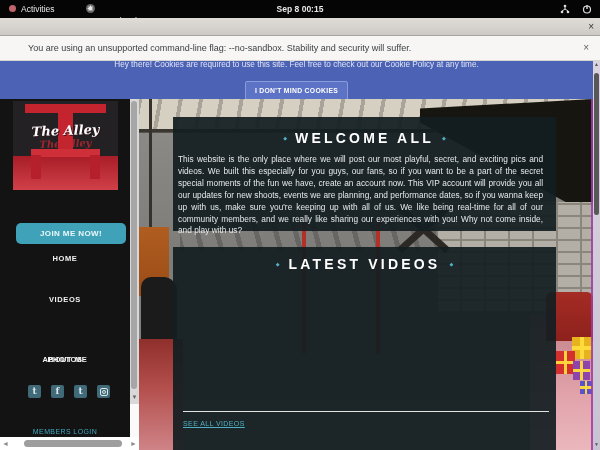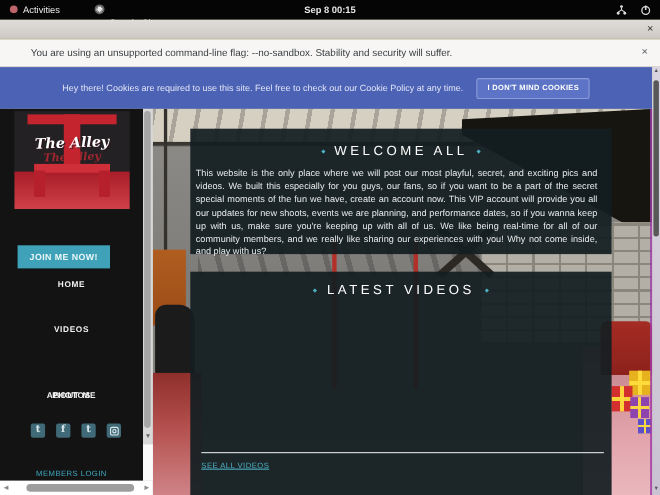--- a/index.html
+++ b/index.html
@@ -18,21 +18,21 @@
   .titlebar{left:0;top:18px;width:600px;height:18px;background:linear-gradient(#e0dcd8,#cdc9c5);border-bottom:1px solid #a8a4a0;}
   .titlebar .t{position:absolute;left:0;right:0;top:4px;text-align:center;font-size:9px;font-weight:bold;color:#2e2e2e;}
   .winclose{position:absolute;right:6px;top:3px;font-size:10px;color:#333;line-height:12px;}
 
   
   .infobar{left:0;top:36px;width:600px;height:25px;background:#f7f6f5;border-bottom:1px solid #d8d6d4;}
   .infobar .msg{position:absolute;left:28px;top:7px;font-size:9px;color:#3c4043;}
   .infobar .x{position:absolute;right:11px;top:6px;font-size:10px;color:#5f6368;}
 
   
-  .cookiebar{left:0;top:61px;width:593px;height:38px;background:#4c62b5;display:flex;align-items:center;justify-content:center;gap:12px;}
+  .cookiebar{left:0;top:61px;width:593px;height:38px;background:#4c62b5;display:flex;align-items:center;justify-content:center;gap:12px;flex-direction:column;}
   .cookiebar .msg{font-size:8.2px;color:#dfe4f6;}
   .cookiebtn{background:#5d74c6;border:1px solid #8b9ad8;border-radius:2px;color:#fff;font-size:6.8px;font-weight:bold;letter-spacing:.3px;padding:5px 9px;}
 
   
   .content{left:0;top:99px;width:593px;height:351px;background:linear-gradient(#8e8d8a,#7d7c79 45%,#8a8986);overflow:hidden;}
   .ceiling{left:0;top:0;width:593px;height:34px;background:repeating-linear-gradient(100deg,#d6d0c2 0 16px,#a9a399 16px 20px);border-bottom:2px solid #55514b;}
   .wedge{left:420px;top:0;width:173px;height:118px;background:#17150f;clip-path:polygon(0 8%,100% 0,100% 100%,40% 52%,0 20%);}
   .stone{left:438px;top:103px;width:155px;height:109px;background-color:#b3afa6;background-image:repeating-linear-gradient(0deg,transparent 0 10px,#8b867c 10px 12px),repeating-linear-gradient(90deg,transparent 0 22px,#8b867c 22px 24px);}
   .pipe-h{left:139px;top:30px;width:295px;height:3px;background:#3a3733;}
   .pipe-v{left:149px;top:0;width:3px;height:135px;background:#35322e;}
@@ -52,21 +52,21 @@
   
   .sidebar{left:0;top:99px;width:130px;height:338px;background:#131313;}
   .logo{left:13px;top:2px;width:105px;height:89px;background:#242124;overflow:hidden;position:absolute;}
   .logo .floor{position:absolute;left:0;bottom:0;width:100%;height:34px;background:linear-gradient(#a81d28,#d04048);}
   .logo .beam-top{position:absolute;left:12px;top:3px;width:81px;height:9px;background:#c3242e;}
   .logo .post{position:absolute;left:45px;top:3px;width:15px;height:58px;background:#c3242e;}
   .logo .arch{position:absolute;left:18px;top:48px;width:69px;height:8px;background:#cf2f38;}
   .logo .leg{position:absolute;top:54px;width:10px;height:24px;background:#b5202c;}
   .logo .txt{position:absolute;left:0;top:22px;width:100%;text-align:center;font-family:"DejaVu Serif",serif;font-style:italic;font-weight:bold;font-size:13px;color:#fff;text-shadow:1px 1px 0 #33131a;transform:rotate(-2deg);}
   .logo .txt2{position:absolute;left:0;top:37px;width:100%;text-align:center;font-family:"DejaVu Serif",serif;font-style:italic;font-weight:bold;font-size:10px;color:rgba(190,40,50,.8);transform:rotate(-2deg);}
-  .joinbtn{left:16px;top:124px;width:84px;height:21px;background:#3fa2b8;border:0;border-radius:0;color:#ecf7f9;font-weight:bold;font-size:8px;letter-spacing:.4px;}
+  .joinbtn{left:16px;top:124px;width:110px;height:21px;background:#3fa2b8;border:0;border-radius:5px;color:#ecf7f9;font-weight:bold;font-size:8px;letter-spacing:.4px;}
   .menu-item{left:0;width:130px;text-align:center;color:#f2f2f2;font-weight:bold;font-size:7.5px;letter-spacing:.6px;height:10px;line-height:10px;}
   .social-row{left:28px;top:286px;display:flex;gap:10px;}
   .s-ico{width:13px;height:13px;background:#406a77;border-radius:2px;color:#dce9ec;font-size:9px;font-weight:bold;text-align:center;line-height:13px;font-family:"DejaVu Serif",serif;}
   .insta{position:relative;}
   .insta .cam{position:absolute;left:2.5px;top:2.5px;width:8px;height:8px;border:1px solid #dce9ec;border-radius:2px;}
   .insta .lens{position:absolute;left:4.5px;top:4.5px;width:4px;height:4px;border:1px solid #dce9ec;border-radius:50%;}
   .members{left:0;top:329px;width:130px;text-align:center;color:#3fa9c0;font-size:7px;letter-spacing:.4px;}
 
   
   .vscroll{left:130px;top:99px;width:9px;height:338px;background:#d8d8d8;}
@@ -76,21 +76,21 @@
   .hscroll{left:0;top:437px;width:139px;height:13px;background:#fff;}
   .hthumb{left:24px;top:440px;width:98px;height:7px;background:#9e9e9e;border-radius:4px;}
   .harrow{top:440px;font-size:7px;color:#8a8a8a;line-height:8px;}
 
   
   .panel{background:rgba(19,30,33,.93);}
   .panel-welcome{left:173px;top:117px;width:383px;height:114px;}
   .panel-latest{left:173px;top:247px;width:383px;height:203px;}
   .head-row{display:flex;align-items:center;justify-content:center;gap:8px;}
   .head-row .dia{color:#4fb0c3;font-size:5px;}
-  .head-row .ht{color:#fff;font-weight:normal;font-size:12px;letter-spacing:3.2px;}
+  .head-row .ht{color:#fff;font-weight:bold;font-size:14px;letter-spacing:3.2px;}
   .welcome-body{margin:8px 13px 0 5px;font-size:8.3px;line-height:11.9px;color:#e6e9e9;text-align:justify;}
   .latest-hr{position:absolute;left:10px;top:164px;width:366px;height:1px;background:#e3e3e3;}
   .see-all{position:absolute;left:10px;top:173px;color:#4fb0c3;font-size:7px;letter-spacing:.4px;text-decoration:underline;}
 
   
   .pscroll{left:593px;top:61px;width:7px;height:389px;background:linear-gradient(#d9d4df,#c9c2d2);}
   .pscroll-up{left:593px;top:61px;width:7px;text-align:center;font-size:5px;color:#555;}
   .pthumb{left:594px;top:73px;width:5px;height:142px;background:#585858;border-radius:2.5px;}
   .pscroll-down{left:593px;top:441px;width:7px;text-align:center;font-size:5px;color:#555;}
 </style>

